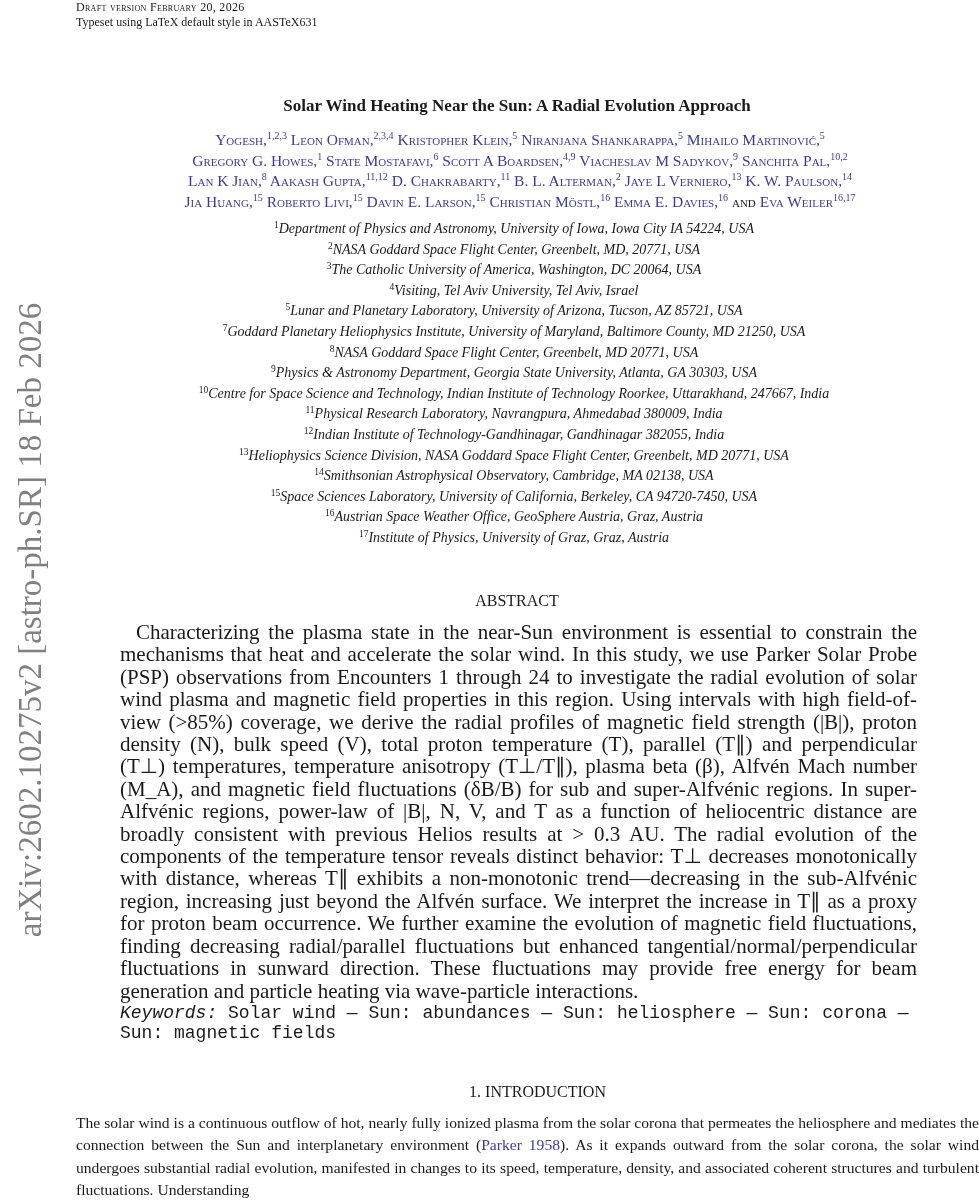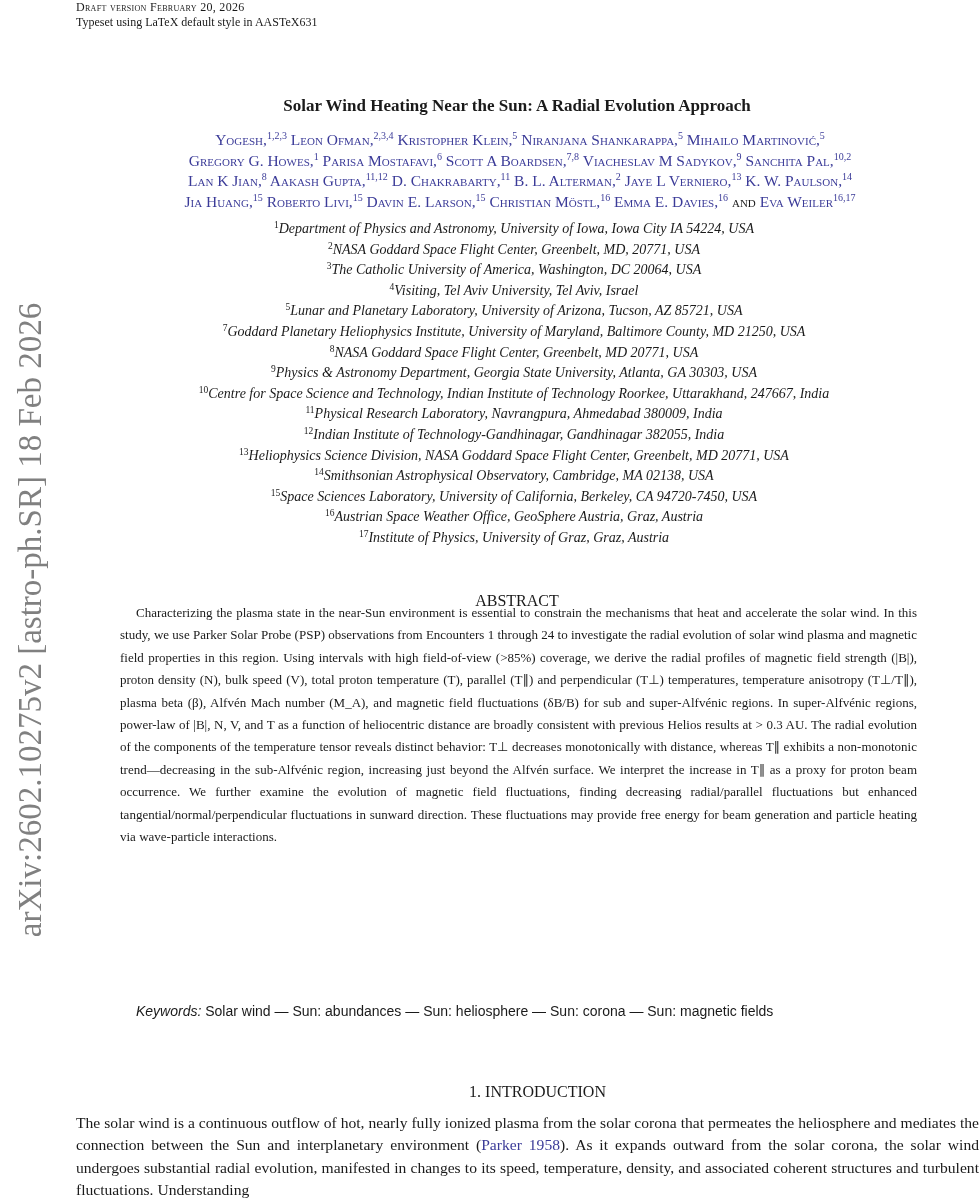--- a/index.html
+++ b/index.html
@@ -15,24 +15,24 @@
            font-family:"Liberation Serif",serif; font-weight:bold; font-size:17px; }
   .authors { position:absolute; left:60px; top:130px; width:920px; text-align:center;
              font-family:"Liberation Serif",serif; font-size:15.5px; line-height:20.5px; color:#3b3b98; }
   .authors sup { font-size:10px; vertical-align: 6px; line-height:0; }
   .authors .and { color:#1a1a1a; font-variant: small-caps; }
   .affils { position:absolute; left:84px; top:219px; width:860px; text-align:center;
             font-family:"Liberation Serif",serif; font-style:italic; font-size:14px; line-height:20.6px; }
   .affils sup { font-size:9.5px; font-style:normal; vertical-align:5px; line-height:0; }
   .abstract-title { position:absolute; left:0; top:592px; width:1034px; text-align:center;
                     font-family:"Liberation Serif",serif; font-size:16px; }
-  .abstract { position:absolute; left:120px; top:602px; width:797px;
-              font-family:"Liberation Serif",serif; font-size:13px; line-height:22.4px; text-align:justify; text-indent:16px; }
-  .keywords { position:absolute; left:136px; top:1003px; width:797px;
-              font-family:Liberation Sans, sans-serif; font-size:14px; }
+  .abstract { position:absolute; left:120px; top:621px; width:797px;
+              font-family:"Liberation Serif",serif; font-size:21px; line-height:22.4px; text-align:justify; text-indent:16px; }
+  .keywords { position:absolute; left:120px; top:1003px; width:797px;
+              font-family:Liberation Mono, monospace; font-size:18px; }
   .keywords .kl { font-style:italic; }
   .sec-title { position:absolute; left:0; top:1083px; width:1075px; text-align:center;
                font-family:"Liberation Serif",serif; font-size:16px; }
   .intro { position:absolute; left:76px; top:1112px; width:903px;
            font-family:"Liberation Serif",serif; font-size:15.6px; line-height:22.4px; text-align:justify; text-indent:0px; }
   .cite { color:#3b3b98; }
 </style>
 </head>
 <body>
 
@@ -45,22 +45,22 @@
 
 <div class="title">Solar Wind Heating Near the Sun: A Radial Evolution Approach</div>
 
 <div class="authors sc">
   <span><span>Yogesh</span>,<sup>1,2,3</sup></span>
   <span><span>Leon Ofman</span>,<sup>2,3,4</sup></span>
   <span><span>Kristopher Klein</span>,<sup>5</sup></span>
   <span><span>Niranjana Shankarappa</span>,<sup>5</sup></span>
   <span><span>Mihailo Martinović</span>,<sup>5</sup></span><br>
   <span><span>Gregory G. Howes</span>,<sup>1</sup></span>
-  <span><span>Parisa Mostafavi</span>,<sup>6</sup></span>
-  <span><span>Scott A Boardsen</span>,<sup>7,8</sup></span>
+  <span><span>State Mostafavi</span>,<sup>6</sup></span>
+  <span><span>Scott A Boardsen</span>,<sup>4,9</sup></span>
   <span><span>Viacheslav M Sadykov</span>,<sup>9</sup></span>
   <span><span>Sanchita Pal</span>,<sup>10,2</sup></span><br>
   <span><span>Lan K Jian</span>,<sup>8</sup></span>
   <span><span>Aakash Gupta</span>,<sup>11,12</sup></span>
   <span><span>D. Chakrabarty</span>,<sup>11</sup></span>
   <span><span>B. L. Alterman</span>,<sup>2</sup></span>
   <span><span>Jaye L Verniero</span>,<sup>13</sup></span>
   <span><span>K. W. Paulson</span>,<sup>14</sup></span><br>
   <span><span>Jia Huang</span>,<sup>15</sup></span>
   <span><span>Roberto Livi</span>,<sup>15</sup></span>

